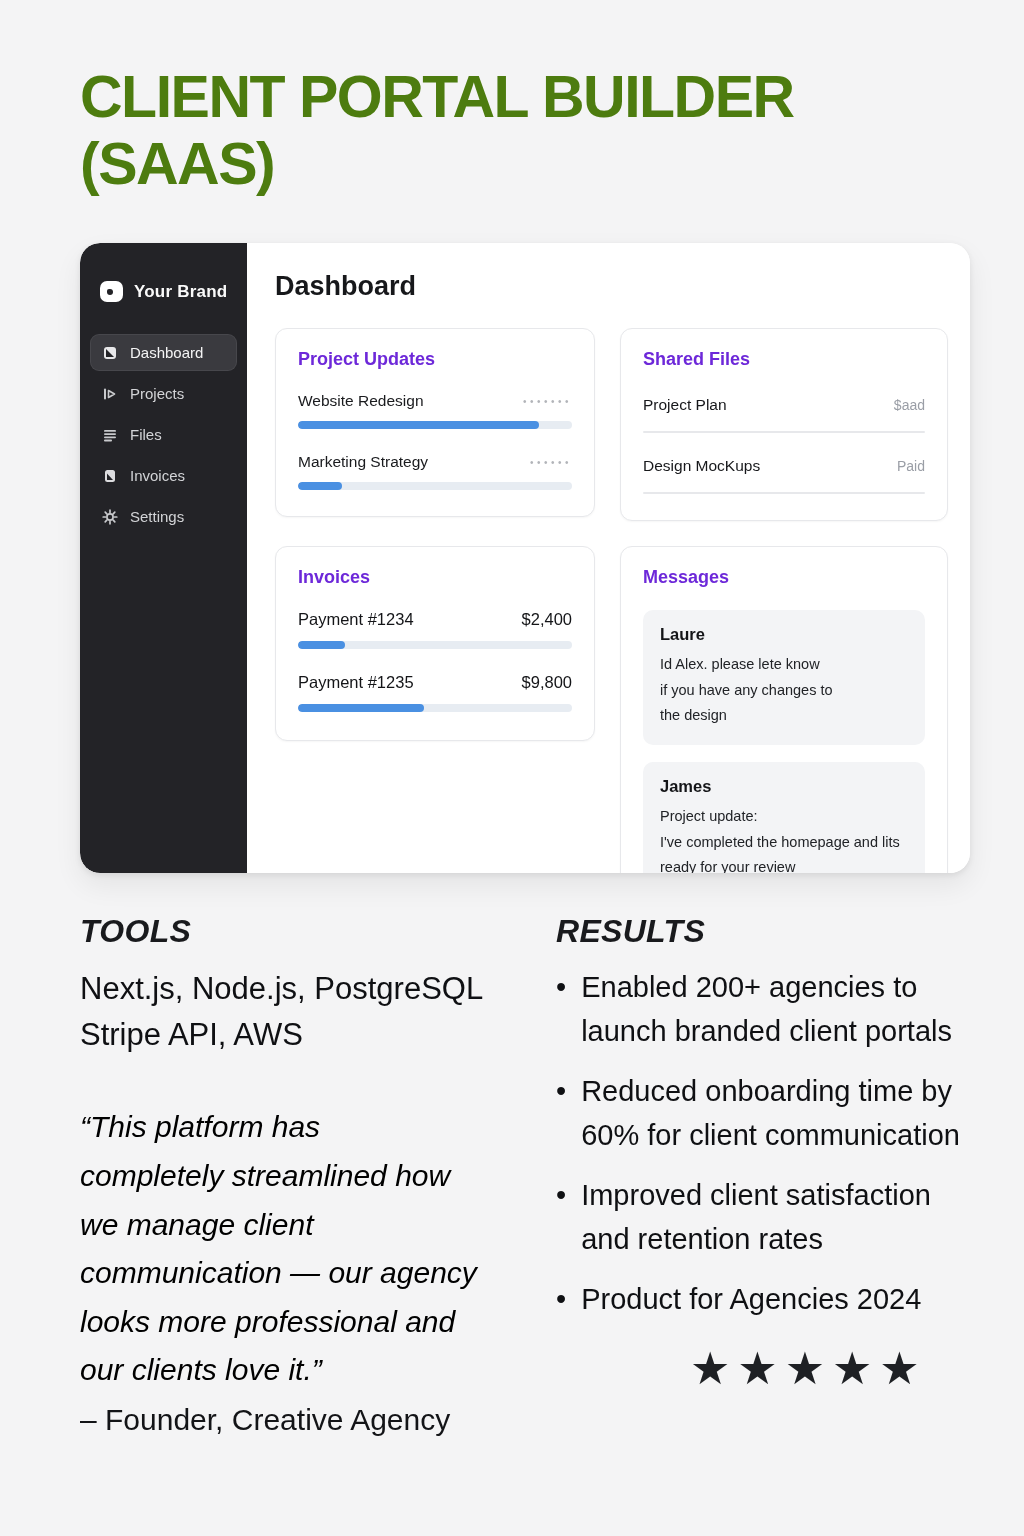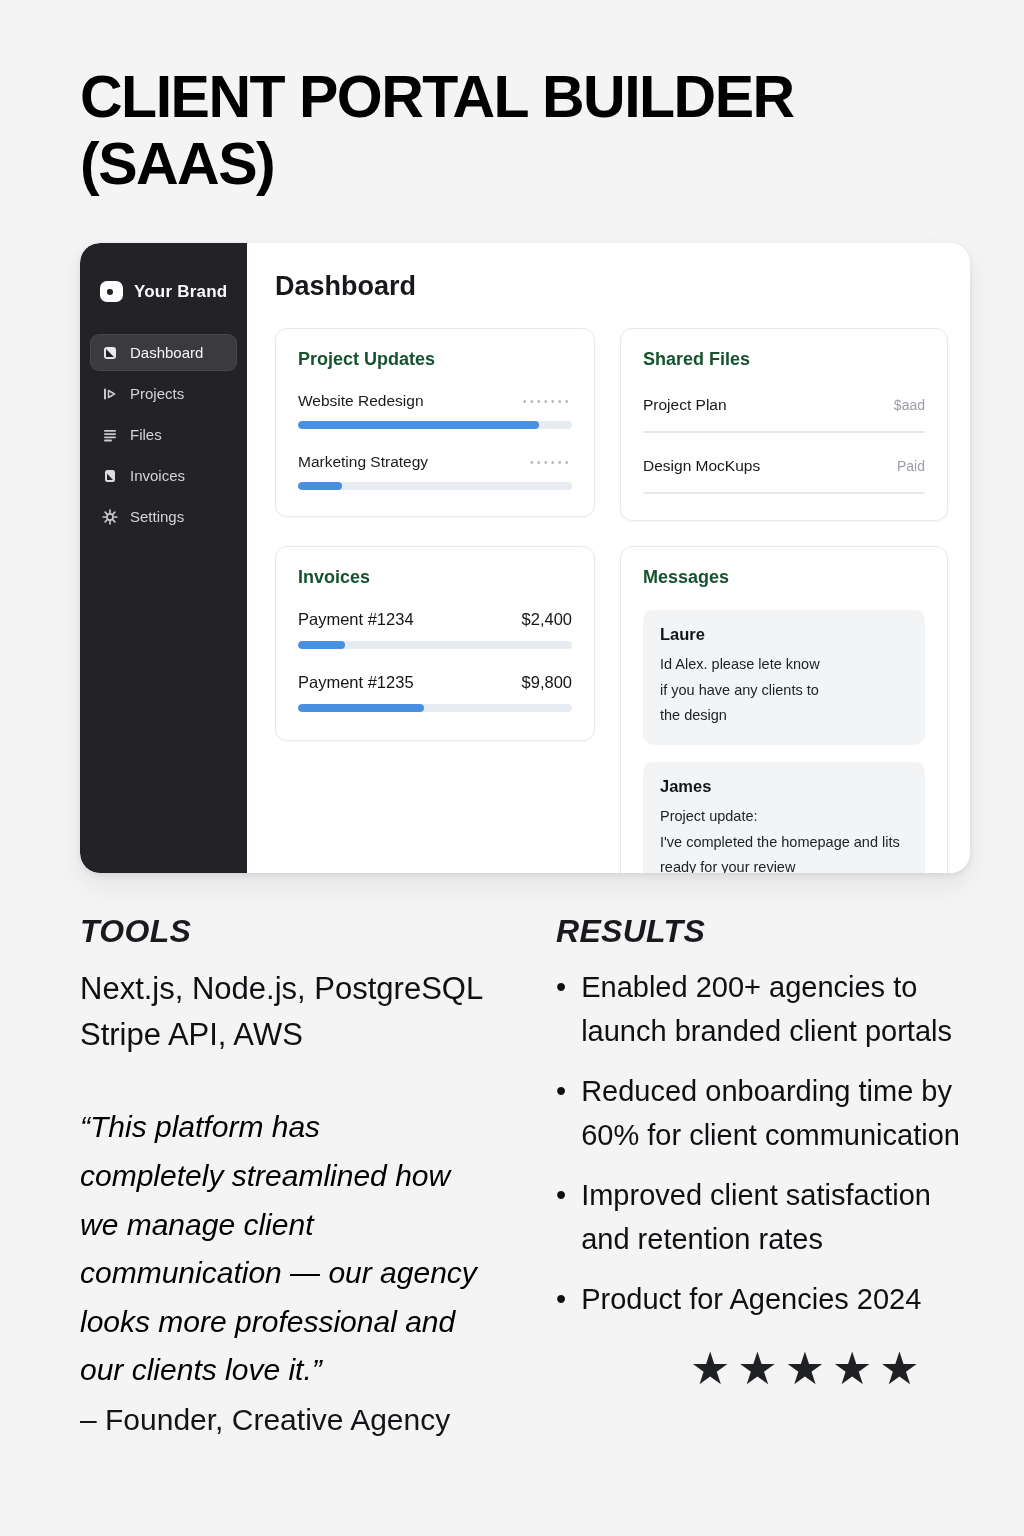--- a/index.html
+++ b/index.html
@@ -9,21 +9,21 @@
     font-family:"Liberation Sans","DejaVu Sans",sans-serif;
     color:#121316;
     width:1024px; height:1536px;
     overflow:hidden;
   }
   .content { padding:64px 56px 0 80px; }
 
   
   .h1 {
     font-size:59px; font-weight:800; letter-spacing:-1.5px;
-    line-height:1.13; color:#000000;
+    line-height:1.13; color:#4d7c0f;
   }
   .h1 span { display:block; }
   .subtitle {
     margin-top:20px; font-size:32px; line-height:1.47; color:#131417;
   }
   .subtitle span { display:block; }
 
   
   .mockup {
     margin-top:46px; width:890px; height:630px;
@@ -61,21 +61,21 @@
 
   .main { flex:1; padding:28px 22px 22px 28px; background:#fff; border-radius:0 20px 20px 0; }
   .main-title { font-size:27px; font-weight:700; color:#17181b; margin-bottom:26px; }
   .grid {
     display:grid; grid-template-columns:320px 328px; gap:25px; align-items:start;
   }
   .card {
     background:#fff; border:1px solid #e7e8eb; border-radius:12px;
     padding:20px 22px; box-shadow:0 1px 2px rgba(0,0,0,.04);
   }
-  .card-title { font-size:18px; font-weight:700; color:#14532d; margin-bottom:22px; }
+  .card-title { font-size:18px; font-weight:700; color:#6d28d9; margin-bottom:22px; }
 
   .pu-row-top {
     display:flex; justify-content:space-between; align-items:center;
     font-size:15.5px; color:#1a1b1e; margin-bottom:11px;
   }
   .dots { font-size:10px; color:#b2b4b9; letter-spacing:3.5px; white-space:nowrap; }
   .track {
     height:8px; background:#e7ecf2; border-radius:6px; overflow:hidden; margin-bottom:24px;
   }
   .track:last-child { margin-bottom:6px; }
@@ -241,21 +241,21 @@
           <div class="track" style="margin-bottom:8px;">
             <div class="fill" style="width:46%"></div>
           </div>
         </div>
 
         <div class="card">
           <div class="card-title">Messages</div>
           <div class="bubble">
             <div class="bubble-name">Laure</div>
             <span class="bubble-line">Id Alex. please lete know</span>
-            <span class="bubble-line">if you have any clients to</span>
+            <span class="bubble-line">if you have any changes to</span>
             <span class="bubble-line">the design</span>
           </div>
           <div class="bubble">
             <div class="bubble-name">James</div>
             <span class="bubble-line">Project update:</span>
             <span class="bubble-line">I've completed the homepage and lits</span>
             <span class="bubble-line">ready for your review</span>
           </div>
         </div>
 

